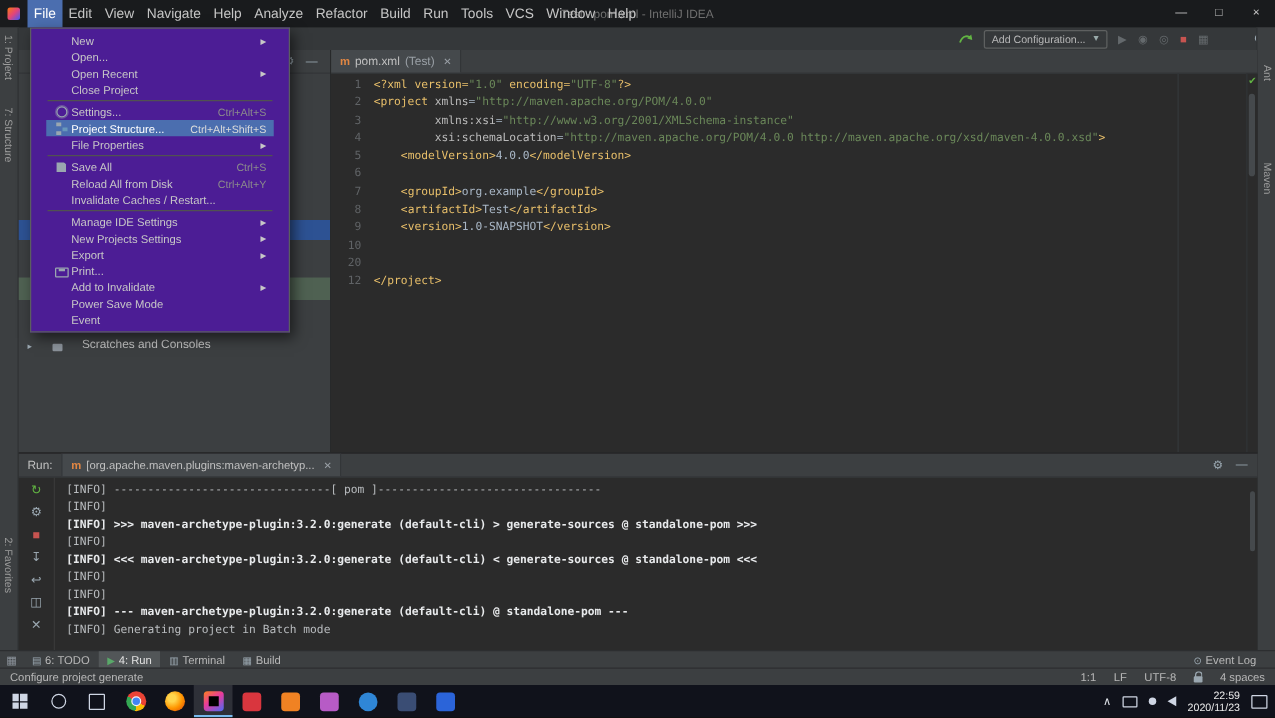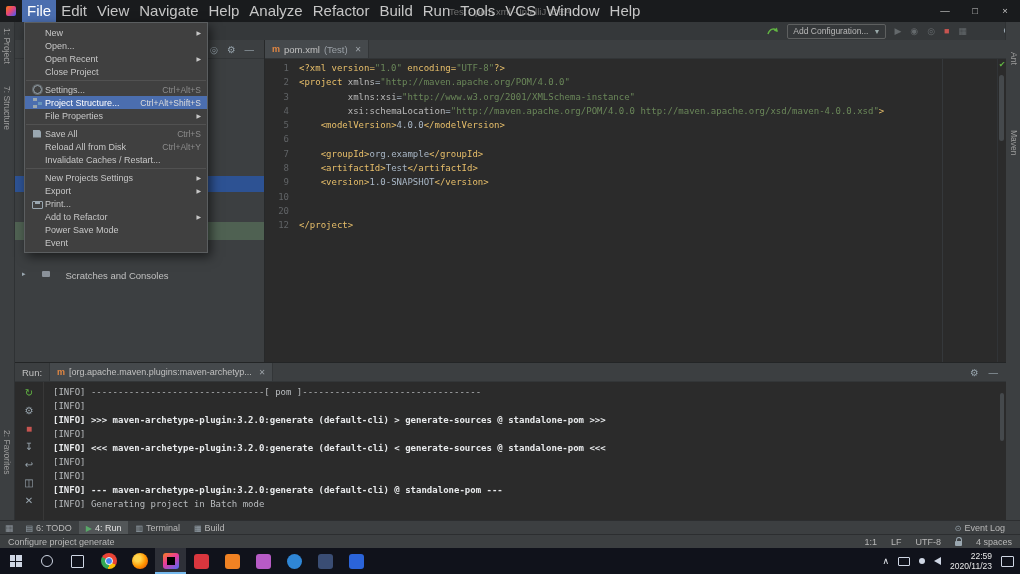--- a/index.html
+++ b/index.html
@@ -4,21 +4,21 @@
 <style>
   html,body{margin:0;padding:0;background:#000;}
   .app{position:relative;width:1020px;height:574px;background:#2b2b2b;overflow:hidden;
        font-family:"Liberation Sans",sans-serif;color:#bbbbbb;-webkit-font-smoothing:antialiased;}
 
   
   .titlebar{position:absolute;left:0;top:0;right:0;height:22px;background:#191b1d;display:flex;align-items:center;}
   .app-logo{width:10px;height:10px;margin:0 6px;border-radius:2px;flex:none;
             background:linear-gradient(135deg,#f97a12,#e3447a,#3d5afe);}
   .menubar{display:flex;position:relative;z-index:5;}
-  .menubar-item{padding:0 5px;line-height:22px;font-size:15px;color:#c6c6c6;white-space:nowrap;}
+  .menubar-item{padding:0 5px;line-height:22px;font-size:11px;color:#c6c6c6;white-space:nowrap;}
   .menubar-item.active{background:#4b6eaf;color:#fff;}
   .win-title{position:absolute;left:0;right:0;text-align:center;font-size:9.5px;color:#6f6f6f;pointer-events:none;}
   .win-controls{position:absolute;right:0;top:0;display:flex;z-index:5;}
   .win-btn{width:30px;height:22px;line-height:22px;text-align:center;font-size:9.5px;color:#c6c6c6;}
 
   
   .toolbar{position:absolute;left:0;top:22px;right:0;height:18px;background:#35383a;
            display:flex;align-items:center;justify-content:flex-end;gap:8px;padding-right:6px;box-sizing:border-box;}
   .add-config{border:1px solid #5e6060;border-radius:2px;height:13px;display:flex;align-items:center;
               gap:5px;padding:0 5px;font-size:8.5px;color:#b8b8b8;}
@@ -31,21 +31,21 @@
   .right-stripe{position:absolute;right:0;top:22px;width:14px;height:498px;background:#3c3f41;border-left:1px solid #2f3234;}
   .stripe-label{position:absolute;left:2px;writing-mode:vertical-rl;font-size:8.5px;color:#9d9d9d;white-space:nowrap;}
 
   
   .project-panel{position:absolute;left:15px;top:40px;width:249px;height:322px;background:#3c3f41;border-right:1px solid #27292a;}
   .panel-header{height:18px;display:flex;align-items:center;justify-content:flex-end;gap:9px;padding-right:10px;
                 border-bottom:1px solid #333638;font-size:9.5px;color:#9aa7b0;}
   .tree-row{position:absolute;left:0;right:0;}
   .tree-row.blue{top:136px;height:16px;background:#2d5293;}
   .tree-row.green{top:182px;height:18px;background:#4f6152;}
-  .scratches{position:absolute;top:230px;left:7px;display:flex;align-items:flex-start;gap:16px;font-size:9.5px;color:#c0c0c0;}
+  .scratches{position:absolute;top:230px;left:7px;display:flex;align-items:flex-end;gap:16px;font-size:9.5px;color:#c0c0c0;}
   .scratches .arrow{font-size:7px;color:#9aa7b0;}
   .scratches .folder{width:8px;height:6px;background:#8a9199;border-radius:1px;margin-top:1px;}
 
   
   .editor{position:absolute;left:265px;top:40px;width:741px;height:322px;background:#2b2b2b;}
   .tabbar{height:18px;background:#3c3f41;border-bottom:1px solid #323537;display:flex;}
   .tab{display:flex;align-items:center;gap:4px;padding:0 7px;background:#45494c;border-right:1px solid #323537;
        font-size:9.5px;color:#c0c0c0;}
   .maven-m{color:#e28743;font-weight:bold;font-size:9px;}
   .tab-suffix{color:#9aa0a6;}
@@ -110,22 +110,22 @@
   .tray{margin-left:auto;display:flex;align-items:center;gap:9px;padding-right:6px;}
   .tray-chevron{color:#e0e4ea;font-size:9px;}
   .tray-box{width:10px;height:7px;border:1px solid #cfd6e4;border-radius:1px;}
   .tray-dot{width:6px;height:6px;border-radius:50%;background:#cfd6e4;}
   .tray-vol{width:0;height:0;border-top:4px solid transparent;border-bottom:4px solid transparent;border-right:7px solid #cfd6e4;}
   .clock{text-align:right;font-size:8.5px;line-height:10px;color:#eaeaea;}
   .notif{width:11px;height:9px;border:1px solid #cfd6e4;border-radius:1px;}
   .watermark{position:absolute;right:78px;top:551px;font-size:8.5px;color:rgba(205,205,205,.32);font-style:italic;pointer-events:none;z-index:3;margin-top:32px;}
 
   
-  .file-menu{position:absolute;left:24px;top:22px;width:182px;background:#404040;border:1px solid #5b5e60;
-             box-shadow:3px 4px 10px rgba(0,0,0,.55);padding:3px 0;z-index:60;font-size:9px;}
+  .file-menu{position:absolute;left:24px;top:22px;width:182px;background:#4c1d95;border:1px solid #5b5e60;
+             box-shadow:3px 4px 10px rgba(0,0,0,.55);padding:3px 12px;z-index:60;font-size:9px;}
   .menu-item{display:flex;align-items:center;height:13px;padding:0 6px 0 4px;color:#c7c7c7;white-space:nowrap;}
   .menu-item.selected{background:#4b6eaf;color:#fff;}
   .mi-icon{width:16px;flex:none;display:flex;align-items:center;justify-content:center;}
   .mi-label{flex:1;overflow:hidden;}
   .mi-right{color:#8c8c8c;font-size:8.5px;margin-left:8px;}
   .menu-item.selected .mi-right{color:#dcdcdc;}
   .mi-right.arrow{font-size:6px;color:#c7c7c7;}
   .menu-sep{height:1px;background:#515151;margin:2px 1px;}
   .ic-gear{width:7px;height:7px;border:1px solid #9aa7b0;border-radius:50%;box-shadow:0 0 0 1px rgba(154,167,176,.4);}
   .ic-structure{width:9px;height:10px;background:
@@ -461,38 +461,43 @@
         <span class="mi-right">Ctrl+Alt+Y</span>
       </div>
       <div class="menu-item">
         <span class="mi-icon"></span>
         <span class="mi-label">Invalidate Caches / Restart...</span>
         <span class="mi-right"></span>
       </div>
       <div class="menu-sep"></div>
       <div class="menu-item">
         <span class="mi-icon"></span>
+        <span class="mi-label">Manage IDE Settings</span>
+        <span class="mi-right arrow">▶</span>
+      </div>
+      <div class="menu-item">
+        <span class="mi-icon"></span>
         <span class="mi-label">New Projects Settings</span>
         <span class="mi-right arrow">▶</span>
       </div>
       <div class="menu-item">
         <span class="mi-icon"></span>
         <span class="mi-label">Export</span>
         <span class="mi-right arrow">▶</span>
       </div>
       <div class="menu-item">
         <span class="mi-icon">
           <span class="ic-print"></span>
         </span>
         <span class="mi-label">Print...</span>
         <span class="mi-right"></span>
       </div>
       <div class="menu-item">
         <span class="mi-icon"></span>
-        <span class="mi-label">Add to Refactor</span>
+        <span class="mi-label">Add to Invalidate</span>
         <span class="mi-right arrow">▶</span>
       </div>
       <div class="menu-item">
         <span class="mi-icon"></span>
         <span class="mi-label">Power Save Mode</span>
         <span class="mi-right"></span>
       </div>
       <div class="menu-item">
         <span class="mi-icon"></span>
         <span class="mi-label">Event</span>

